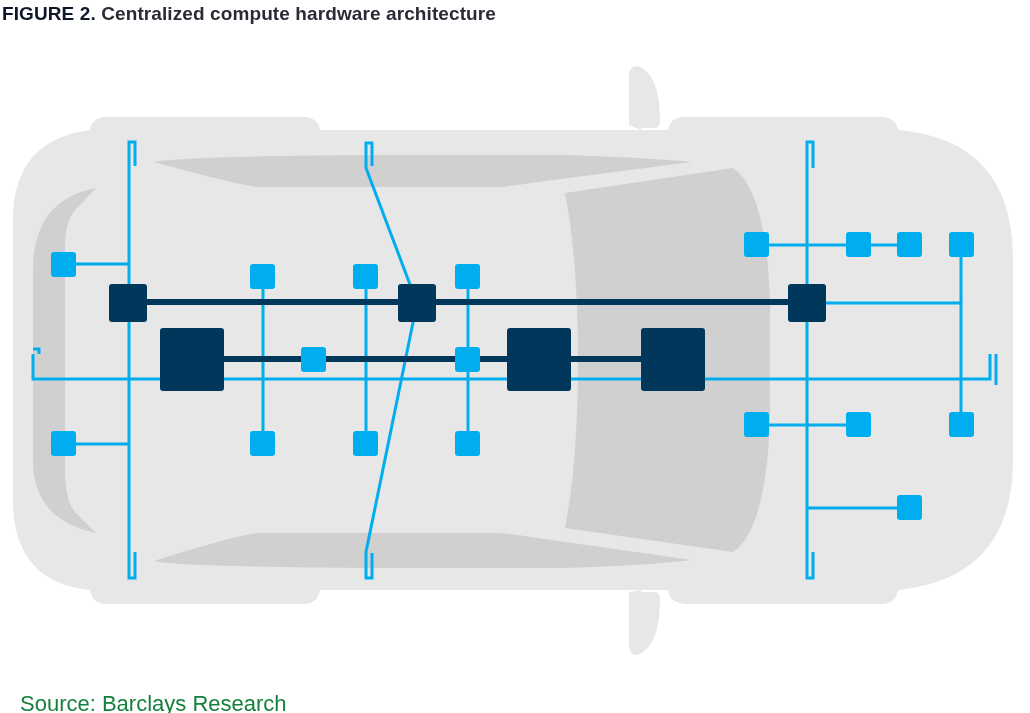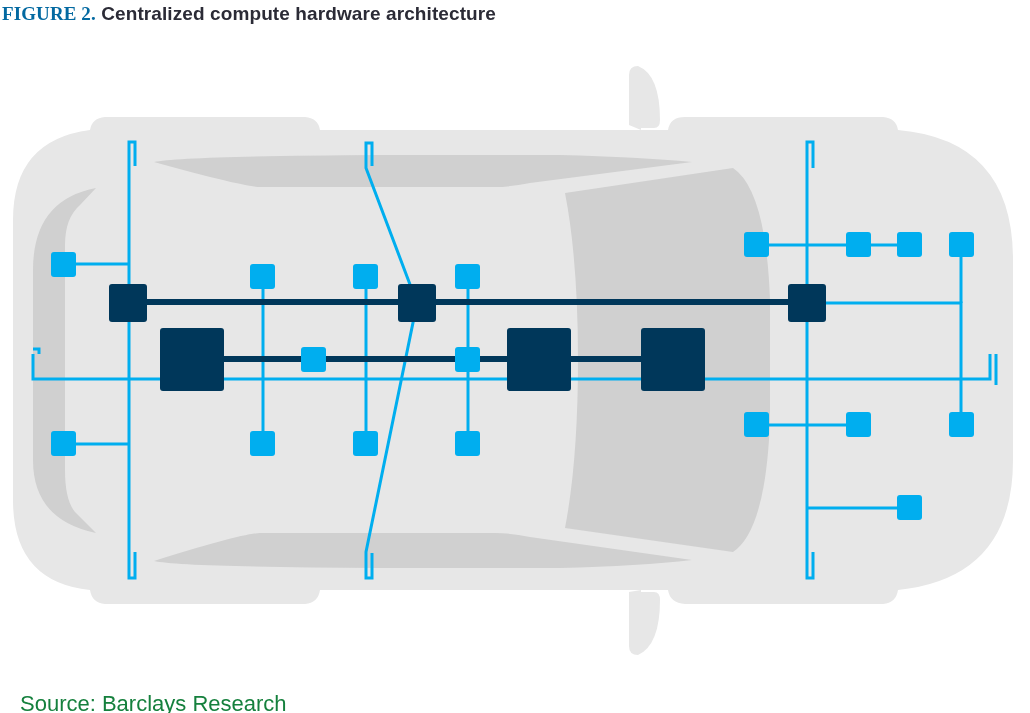--- a/index.html
+++ b/index.html
@@ -1,18 +1,18 @@
 <!DOCTYPE html>
 <html><head>
 <meta charset="utf-8">
 <style>
   html, body { margin:0; padding:0; background:#ffffff; }
   body { width:1030px; height:713px; position:relative; overflow:hidden; font-family:"Liberation Sans", sans-serif; }
   .title { position:absolute; left:2px; top:3px; font-size:19px; font-weight:bold; color:#2b2b36; white-space:nowrap; letter-spacing:0.1px; }
-  .title .fig { color:#0369a1;font-family:Liberation Serif, serif; }
+  .title .fig { color:#0f172a; }
   .source { position:absolute; left:20px; top:691px; font-size:22px; color:#15803d; white-space:nowrap; }
   svg.diagram { position:absolute; left:0; top:0; }
 </style>
 </head>
 <body>
 
 <div class="title">
   <span class="fig">FIGURE 2.</span>
   <span>Centralized compute hardware architecture</span>
 </div>

